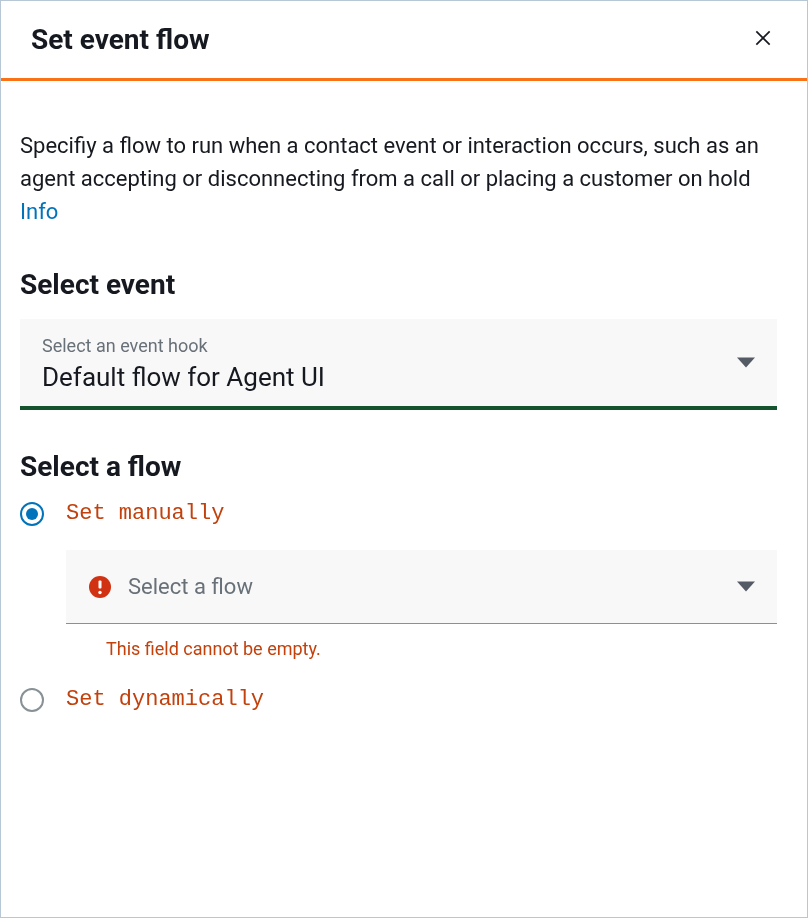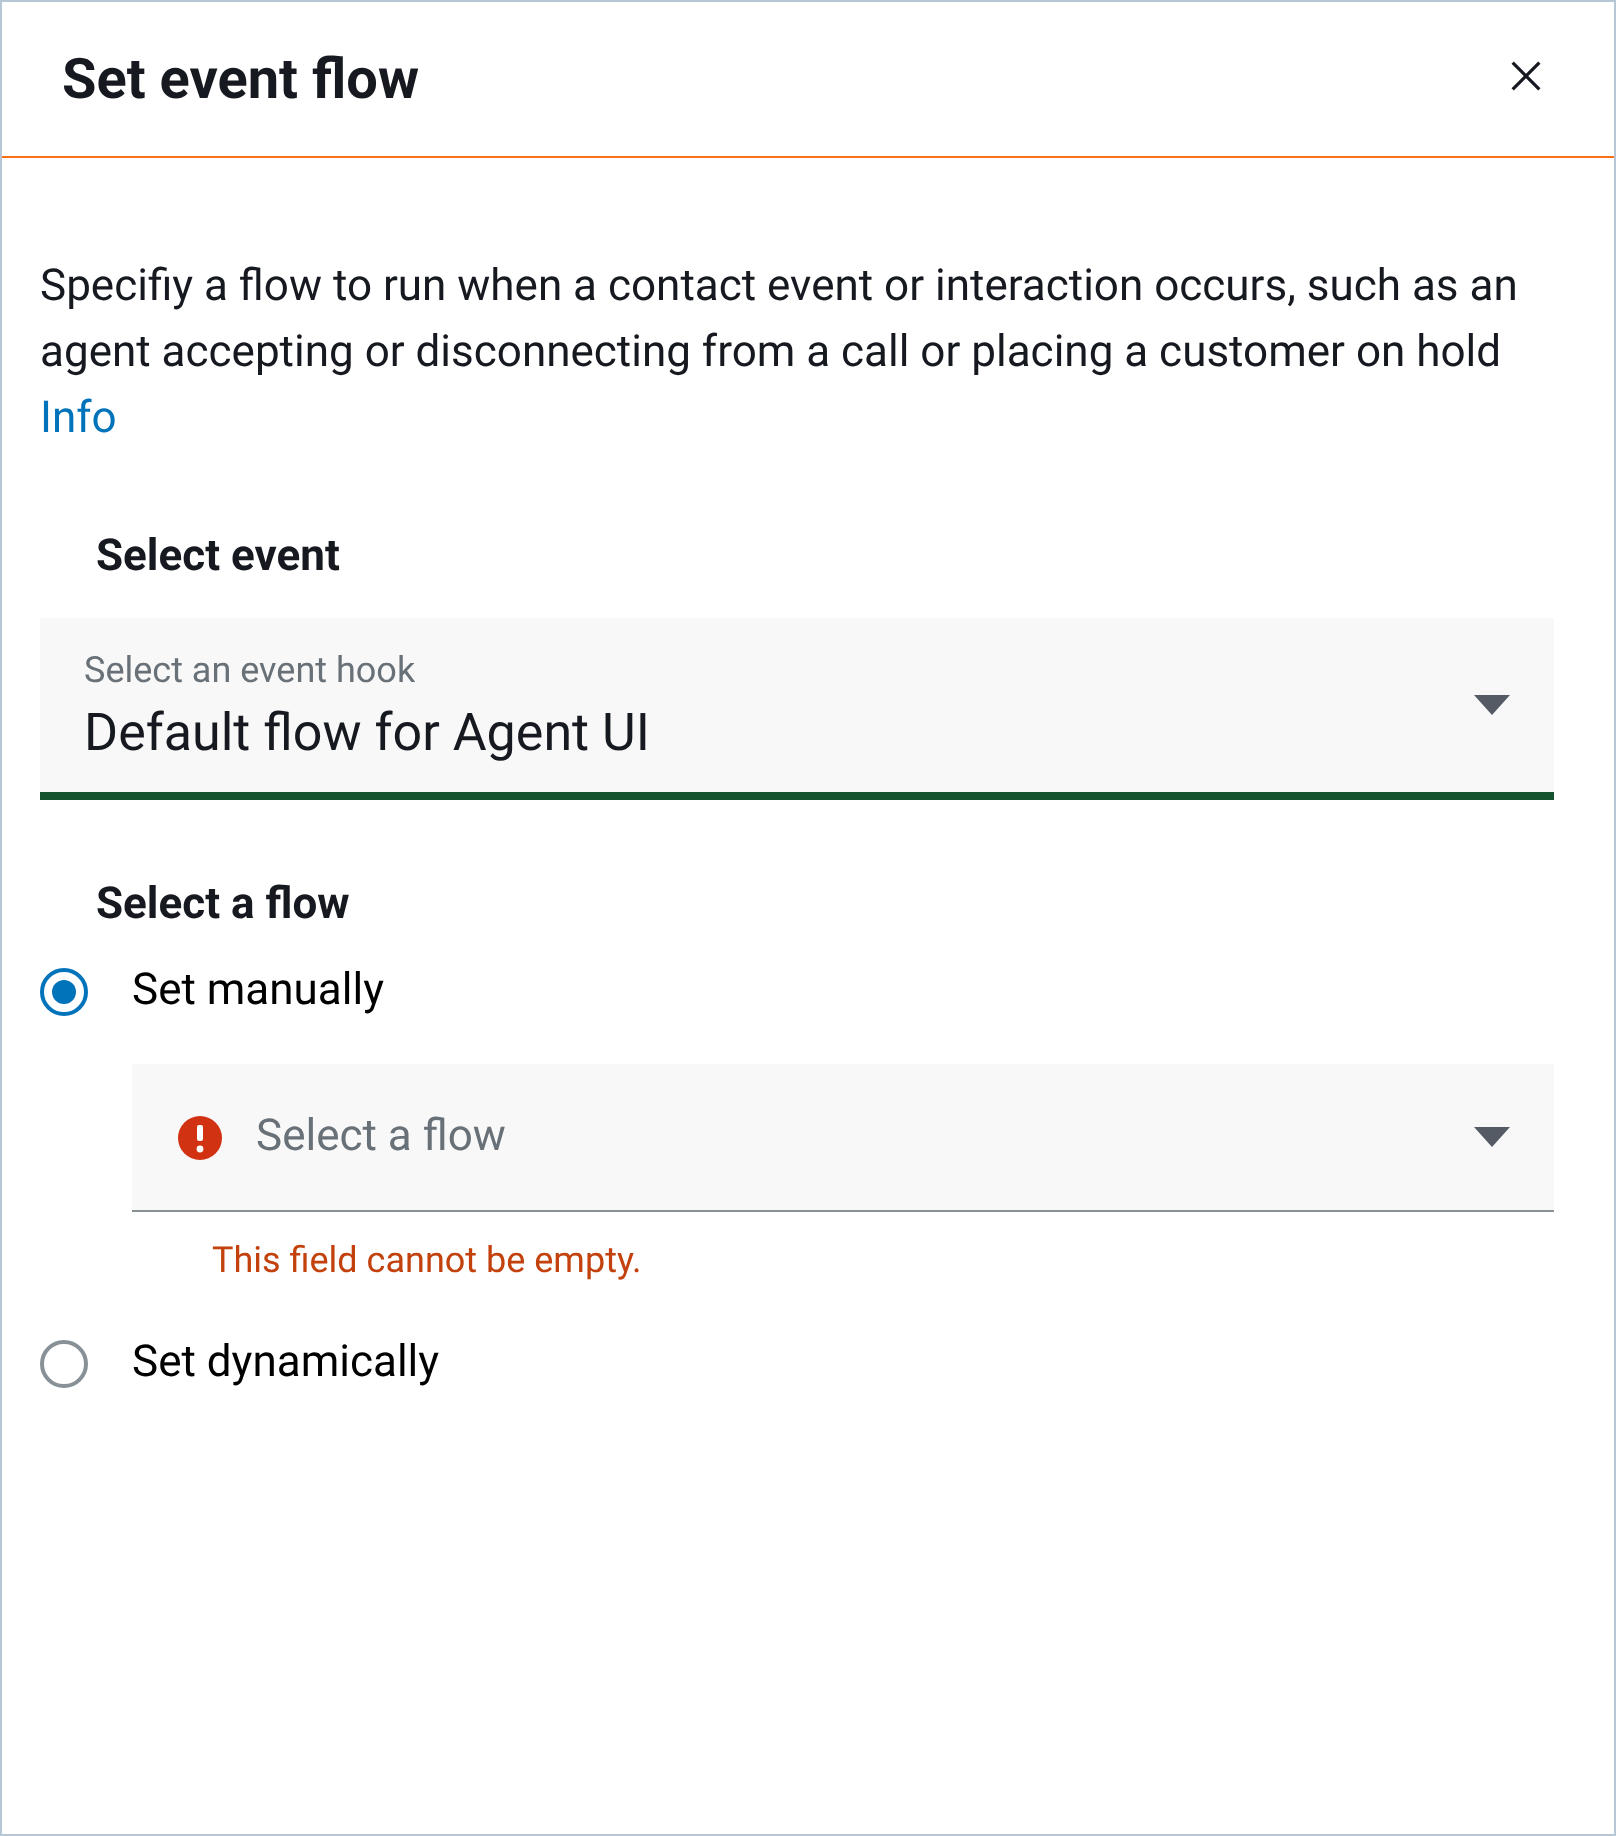--- a/index.html
+++ b/index.html
@@ -8,21 +8,21 @@
       background: #fff;
       width: 808px;
       height: 918px;
       border: 1px solid #b8c7d6;
     }
     .dialog-header {
       display: flex;
       justify-content: space-between;
       align-items: center;
       padding: 22px 30px 22px 30px;
-      border-bottom: 1px solid #f97316;
+      border-bottom: 3px solid #f97316;
     }
     .dialog-title {
       font-size: 28px;
       font-weight: 700;
       color: #16191f;
     }
     .close-btn {
       background: none;
       border: none;
       cursor: pointer;
@@ -39,25 +39,24 @@
       font-size: 22px;
       line-height: 1.5;
       color: #16191f;
       margin-bottom: 40px;
     }
     .description a {
       color: #0073bb;
       text-decoration: none;
     }
     .section-label {
-      font-size: 22px;
+      font-size: 28px;
       font-weight: 700;
       color: #16191f;
       margin-bottom: 18px;
-      margin-left: 28px;
     }
     .select-field {
       background: #f8f8f8;
       border-bottom: 4px solid #14532d;
       padding: 16px 22px 14px 22px;
       position: relative;
       cursor: pointer;
       margin-bottom: 40px;
     }
     .select-field .sub-label {
@@ -99,21 +98,22 @@
     }
     .radio.selected::after {
       content: '';
       width: 12px;
       height: 12px;
       border-radius: 50%;
       background: #0073bb;
     }
     .radio-label {
       font-size: 22px;
-      color: #000000;
+      color: #c2410c;
+      font-family: Liberation Mono, monospace;
     }
     .nested-block {
       margin-left: 46px;
       margin-bottom: 28px;
     }
     .select-flow-field {
       background: #f8f8f8;
       border-bottom: 1px solid #879196;
       padding: 24px 22px 24px 22px;
       position: relative;

